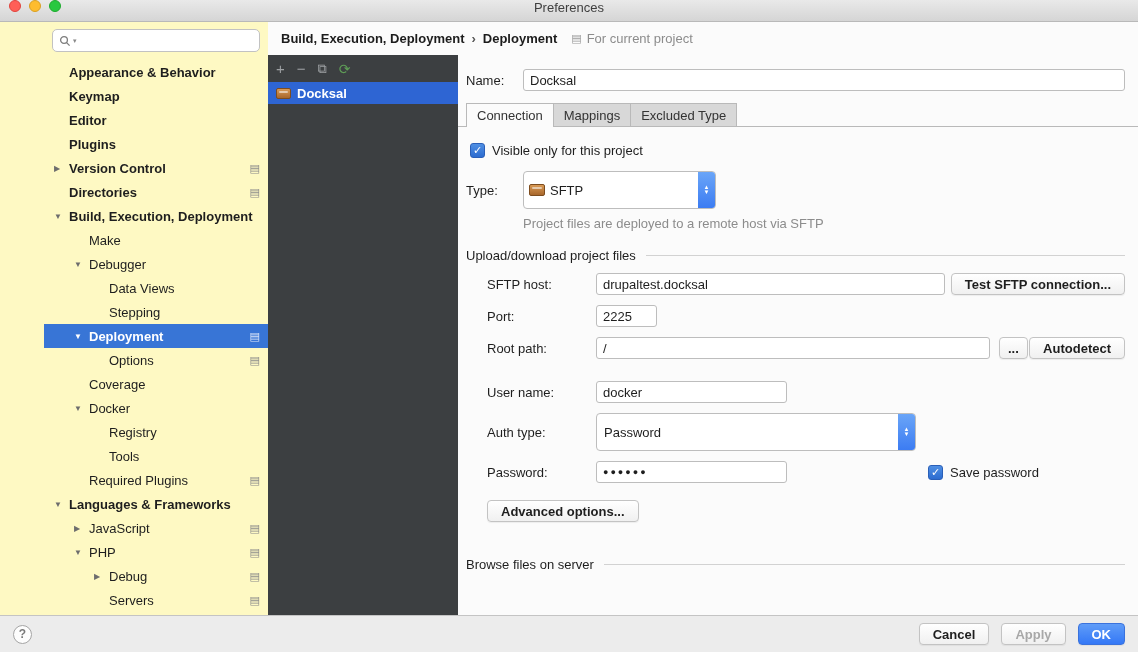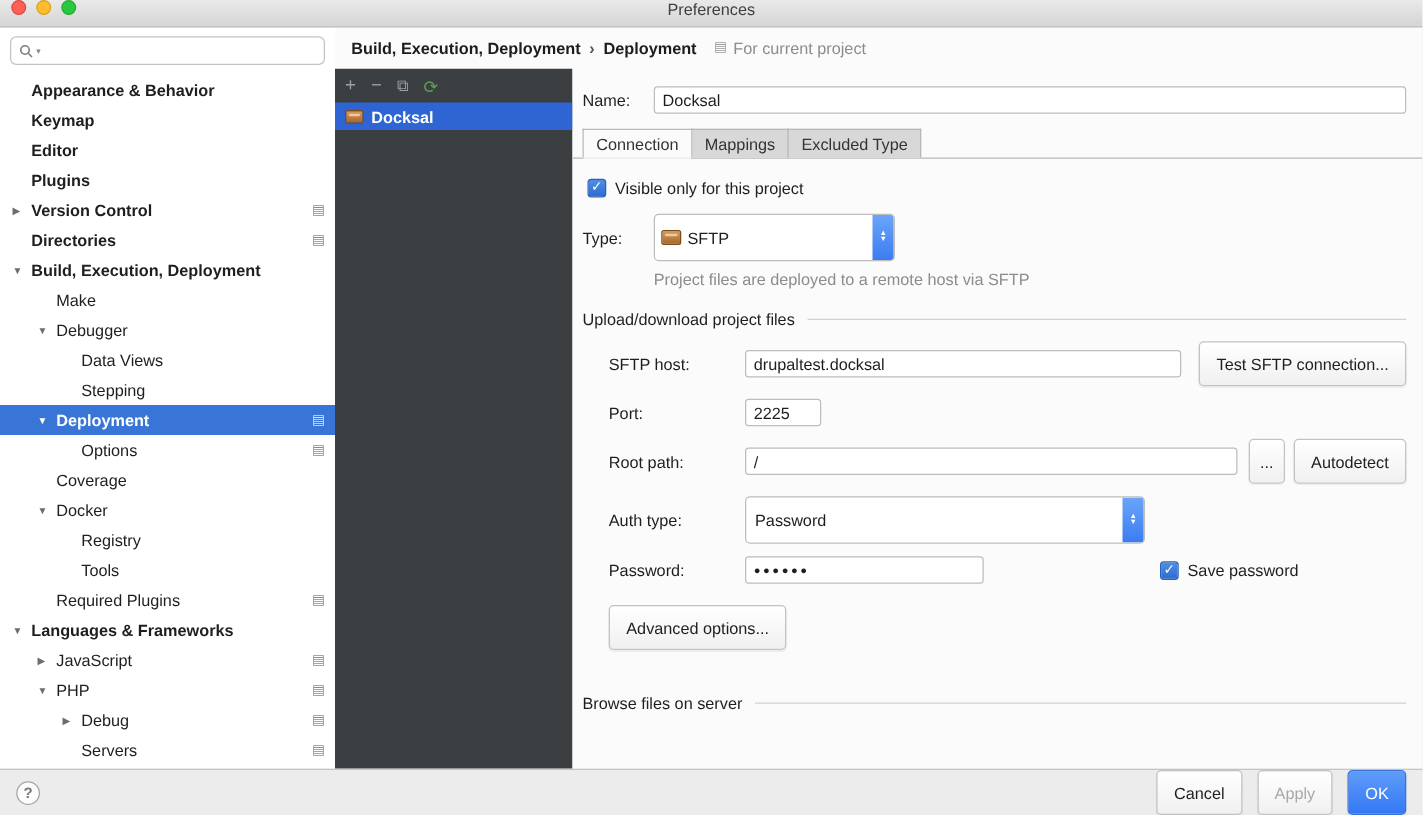--- a/index.html
+++ b/index.html
@@ -10,21 +10,21 @@
   
   .titlebar { height:22px; flex:0 0 22px; background:linear-gradient(#e9e9e9,#d5d5d5); border-bottom:1px solid #b9b9b9; position:relative; display:flex; align-items:flex-start; padding-left:9px; }
   .light { width:12px; height:12px; border-radius:50%; margin-right:8px; display:inline-block; }
   .light.red { background:#ff5f57; border:1px solid #e0443e; }
   .light.yellow { background:#febc2e; border:1px solid #d9a022; }
   .light.green { background:#28c840; border:1px solid #1eab2e; }
   .win-title { position:absolute; left:0; right:0; text-align:center; color:#3f3f3f; font-size:13px; pointer-events:none; }
 
   
   .main { flex:1; display:flex; min-height:0; }
-  .sidebar { width:268px; flex:0 0 268px; background:#ffffff; display:flex; flex-direction:column; overflow:hidden; }
+  .sidebar { width:268px; flex:0 0 268px; background:#fef9c3; display:flex; flex-direction:column; overflow:hidden;padding-left:44px; }
   .content { flex:1; display:flex; flex-direction:column; min-width:0; background:#fbfbfb; }
   .breadcrumb { height:33px; flex:0 0 33px; display:flex; align-items:center; padding-left:13px; background:#fbfbfb; }
   .crumb { font-weight:700; color:#1c1c1c; }
   .crumb-sep { margin:0 7px; color:#555; font-weight:700; }
   .scope { display:flex; align-items:center; gap:5px; margin-left:14px; color:#8c8c8c; }
   .content-main { flex:1; display:flex; min-height:0; }
 
   
   .search-wrap { margin:7px 8px 6px 8px; height:23px; background:#fff; border:1px solid #c2c2c2; border-radius:5px; display:flex; align-items:center; padding:0 6px; gap:2px; }
   .search-caret { font-size:7px; color:#888; }
@@ -85,21 +85,21 @@
 
   .section-sep { display:flex; align-items:center; margin:17px 13px 0 8px; }
   .sep-title { white-space:nowrap; color:#1e1e1e; }
   .sep-line { flex:1; height:1px; background:#d2d2d2; margin-left:10px; }
 
   .field-row { display:flex; align-items:center; margin:10px 13px 0 29px; }
   .field-row .f-label { width:109px; flex:0 0 109px; }
   .right { margin-left:auto; }
   .gap-top { margin-top:22px; }
 
-  .mac-btn { height:36px; border:1px solid #c3c3c3; border-radius:4px; background:linear-gradient(#ffffff,#f0f0f0); font-family:"Liberation Sans","DejaVu Sans",sans-serif; font-size:13px; color:#1e1e1e; padding:0 13px; box-shadow:0 1px 1px rgba(0,0,0,.06); }
+  .mac-btn { height:22px; border:1px solid #c3c3c3; border-radius:4px; background:linear-gradient(#ffffff,#f0f0f0); font-family:"Liberation Sans","DejaVu Sans",sans-serif; font-size:13px; color:#1e1e1e; padding:0 13px; box-shadow:0 1px 1px rgba(0,0,0,.06);font-weight:bold; }
   .mac-btn.small { padding:0 8px; }
   .mac-btn.primary { background:linear-gradient(#5f9cf8,#3478f6); border-color:#3a72dd; color:#fff; }
   .mac-btn.disabled { color:#a8a8a8; }
 
   .save-pass { display:flex; align-items:center; gap:7px; margin-left:141px; }
 
   .adv-row { margin:17px 13px 0 29px; }
   .browse-sep { margin-top:35px; }
   .webroot-row .f-label { width:150px; flex:0 0 150px; }
 
@@ -319,20 +319,24 @@
             <input class="text-field" style="width: 61px;" value="2225">
           </div>
 
           <div class="field-row">
             <label class="f-label">Root path:</label>
             <input class="text-field" style="width: 394px;" value="/">
             <button class="mac-btn small" style="margin-left:9px">...</button>
             <button class="mac-btn right">Autodetect</button>
           </div>
 
+          <div class="field-row gap-top">
+            <label class="f-label">User name:</label>
+            <input class="text-field" style="width: 191px;" value="docker">
+          </div>
 
           <div class="field-row">
             <label class="f-label">Auth type:</label>
             <div class="combo" style="width:320px">
               <span class="combo-value" style="padding-left:2px">Password</span>
               <span class="combo-stepper">
                 <span>▲</span>
                 <span>▼</span>
               </span>
             </div>

